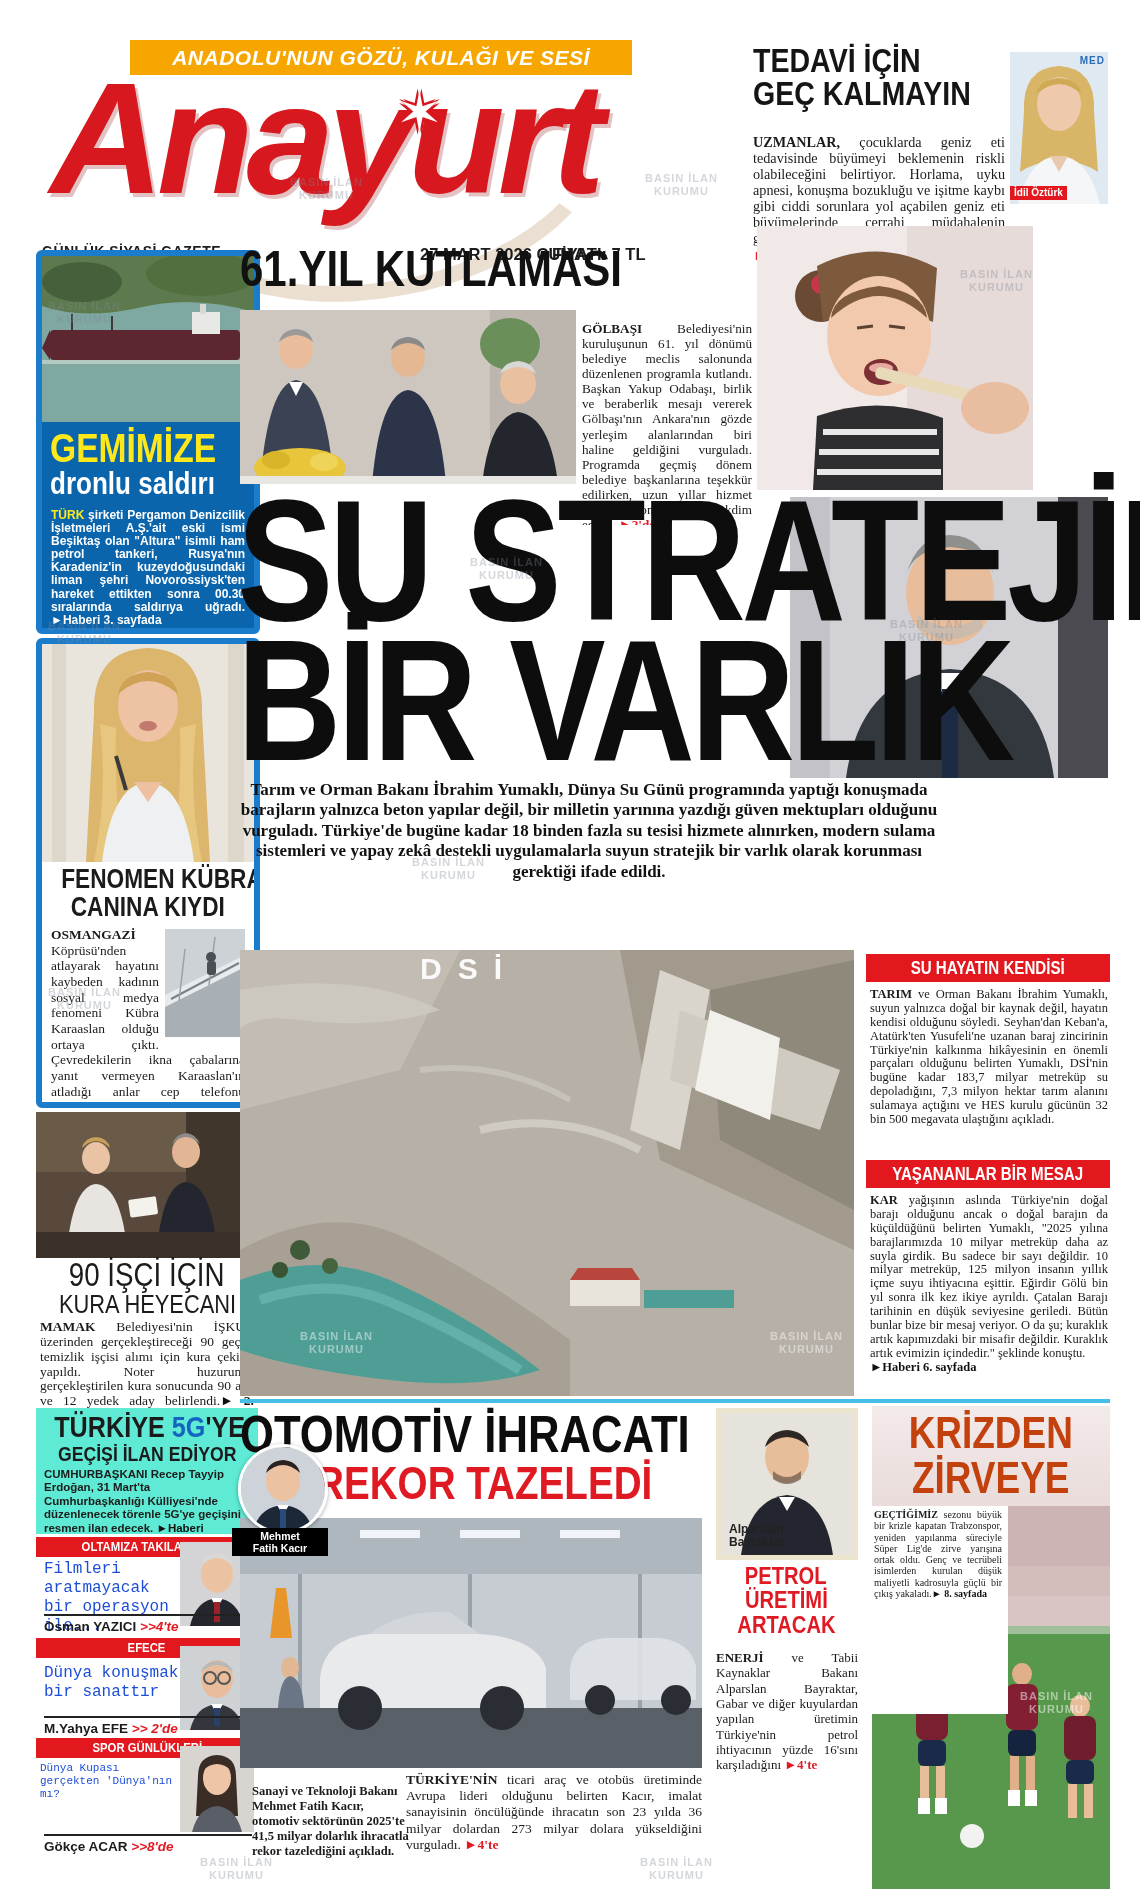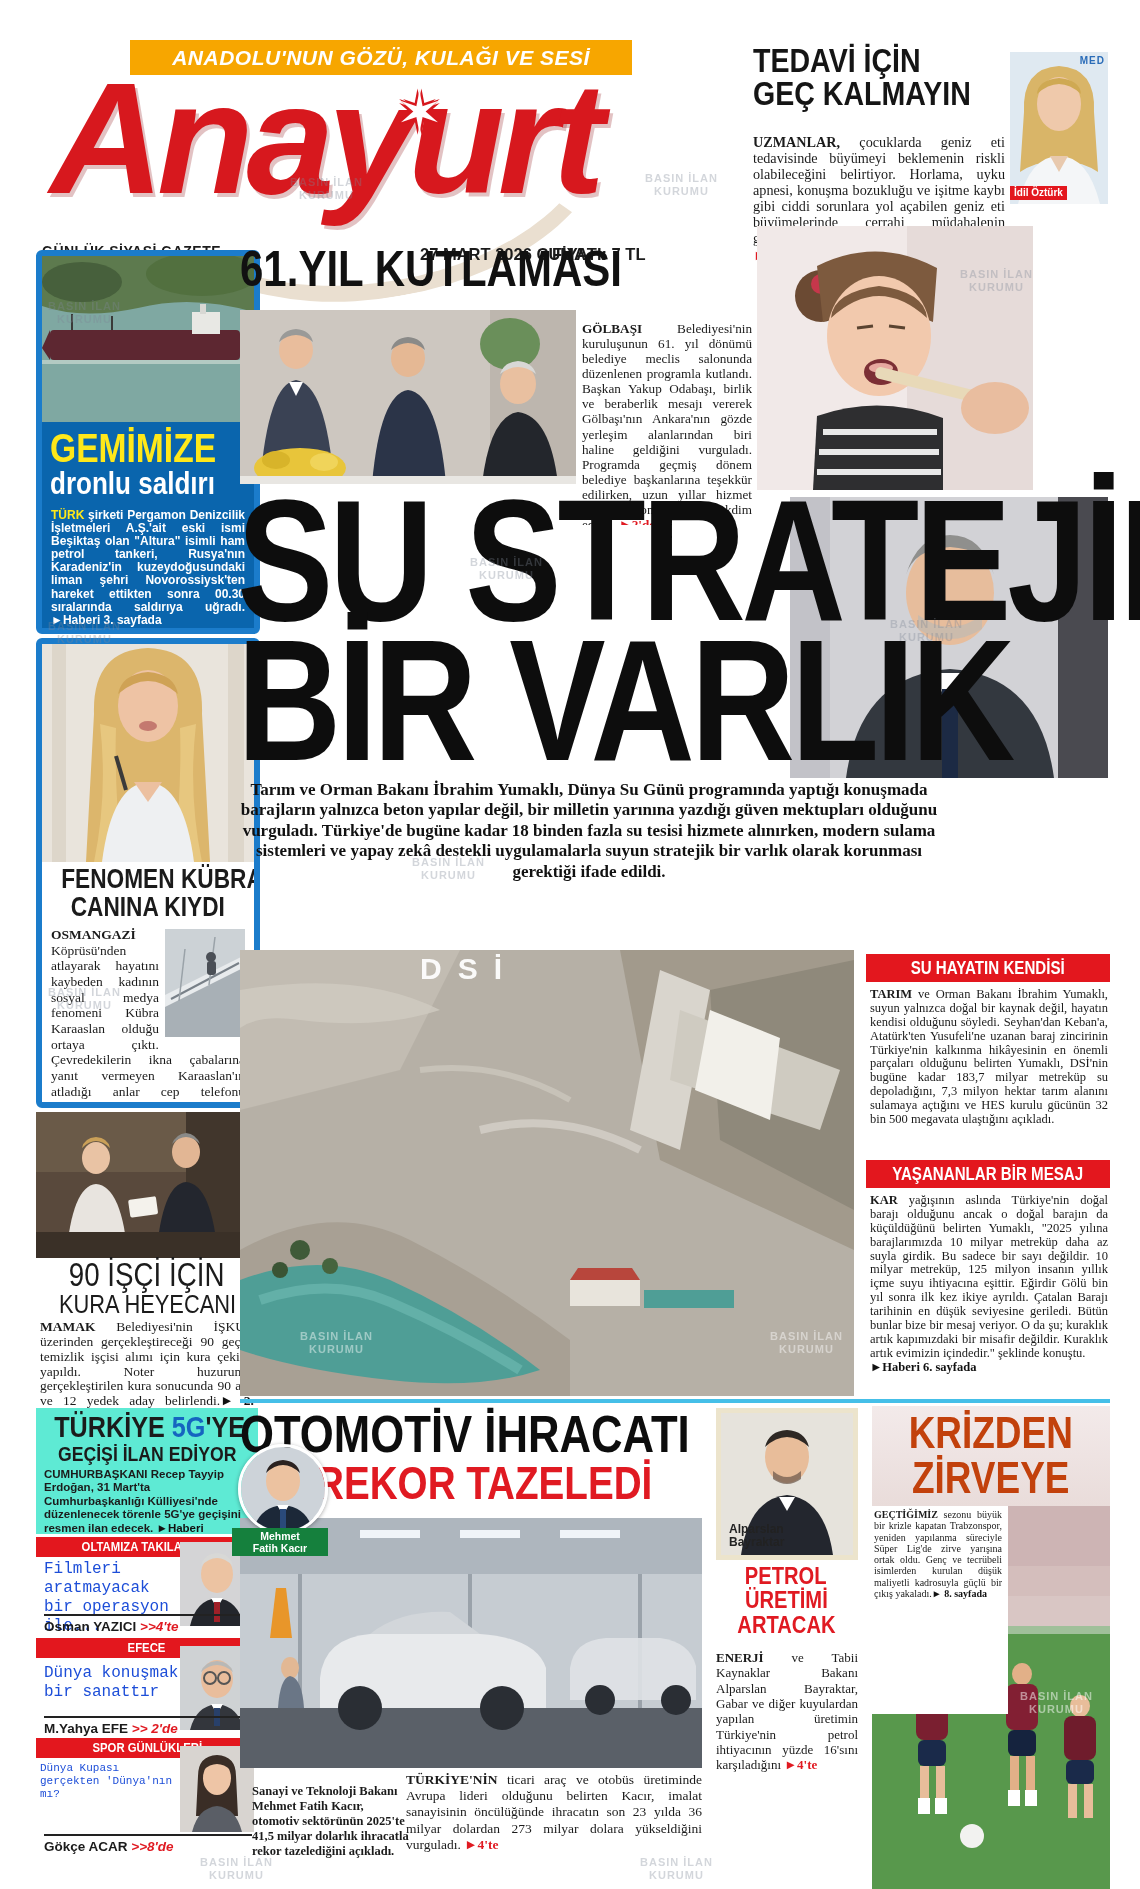--- a/index.html
+++ b/index.html
@@ -64,21 +64,21 @@
   .dsi{position:absolute;left:420px;top:952px;z-index:4;font:800 30px "Liberation Sans",sans-serif;
        color:rgba(255,255,255,.93);letter-spacing:16px;}
   .pbody{position:absolute;width:238px;font-size:12.5px;line-height:1.11;}
   .rule{position:absolute;left:240px;top:1399px;width:870px;height:4px;background:#45bfe8;}
   
   .otoh1{position:absolute;left:240px;top:1408px;font:800 52px/1 "Liberation Sans",sans-serif;color:#0d0d0d;}
   .otoh2{position:absolute;left:316px;top:1460px;font:800 46px/1 "Liberation Sans",sans-serif;color:#e01a22;}
   .kacir{position:absolute;left:238px;top:1444px;width:84px;height:84px;border-radius:50%;overflow:hidden;
          border:3px solid #fff;box-shadow:0 1px 4px rgba(0,0,0,.35);z-index:5;}
   .kacir svg{display:block;width:100%;height:100%;}
-  .kacirlbl{position:absolute;left:232px;top:1528px;width:96px;background:#15803d;color:#fff;
+  .kacirlbl{position:absolute;left:232px;top:1528px;width:96px;background:#000000;color:#fff;
             font:700 10.5px/1.15 "Liberation Sans",sans-serif;text-align:center;padding:2px 0;z-index:5;}
   .cap1{position:absolute;left:240px;top:1772px;width:160px;font:700 12.5px/1.2 "Liberation Sans",sans-serif;}
   .cap2{position:absolute;left:406px;top:1772px;width:296px;font-size:13.5px;line-height:1.2;}
   .petname{position:absolute;left:8px;bottom:6px;font:800 12px/1.1 "Liberation Sans",sans-serif;color:#222;}
   .peth{position:absolute;left:710px;top:1564px;width:152px;text-align:center;color:#e01a22;
         font:800 24px/1.02 "Liberation Sans",sans-serif;}
   .petb{position:absolute;left:716px;top:1650px;width:142px;font-size:13px;line-height:1.18;}
   .krizhead{position:absolute;left:872px;top:1406px;width:238px;height:100px;
             background:linear-gradient(180deg,#f3eaea,#e9dcda);}
   .krizt{position:absolute;left:872px;top:1410px;width:238px;text-align:center;color:#c2410c;

